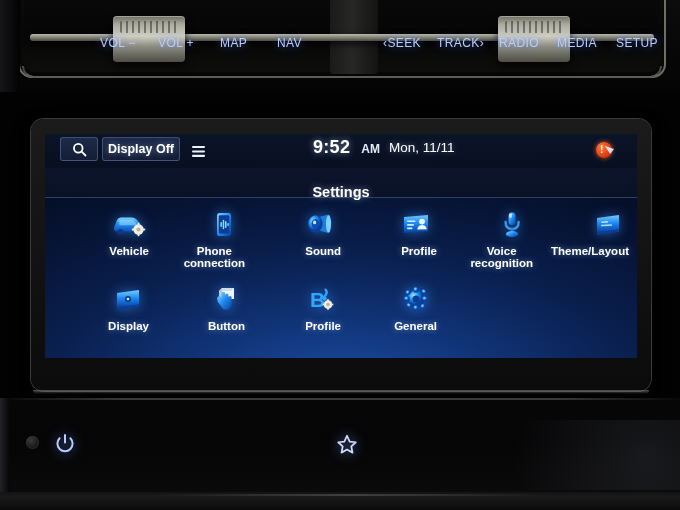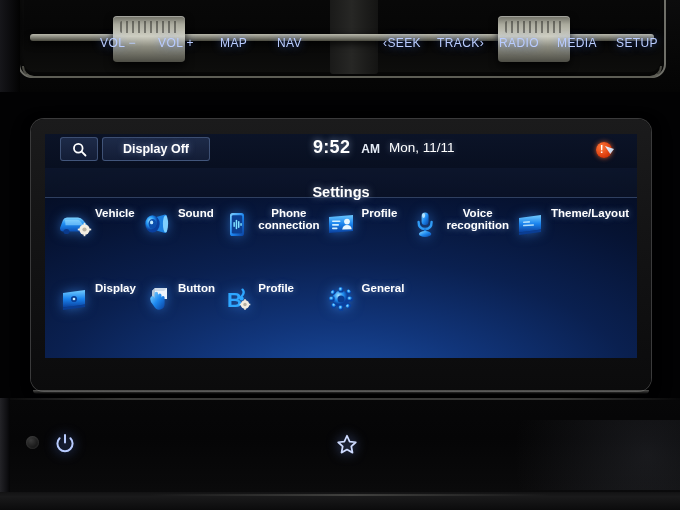--- a/index.html
+++ b/index.html
@@ -151,41 +151,41 @@
   .chip {
     position: absolute; top: 3px; height: 24px;
     background: linear-gradient(180deg,#1d2a48,#131d36);
     border: 1px solid rgba(120,148,196,.42);
     border-radius: 3px;
     display: flex; align-items: center; justify-content: center;
     color: #ffffff;
   }
   .chip-search { left: 15px; width: 38px; }
   .chip-display-off {
-    left: 57px; padding: 0 20px;
+    left: 57px; padding: 0 5px;
     font-size: 12.5px; font-weight: bold;
     text-shadow: 0 0 6px rgba(185,210,255,.5);
     white-space: nowrap;
   }
   .page-title {
     position: absolute; left: 0; top: 50px; width: 592px;
     text-align: center;
     font-size: 14.5px; font-weight: bold; color: #ffffff;
     text-shadow: 0 0 7px rgba(190,215,255,.55);
   }
 
   
   .grid {
     position: absolute; left: 8px; top: 66px; width: 576px; height: 150px;
     display: grid;
     grid-template-columns: repeat(6, 1fr);
     grid-auto-rows: 75px;
   }
   .tile {
-    display: flex; flex-direction: row; align-items: flex-start;
+    display: flex; flex-direction: column; align-items: flex-end;
     justify-content: flex-start; padding-top: 5px;
     cursor: pointer;
   }
   .tile-icon {
     width: 42px; height: 38px;
     display: flex; align-items: center; justify-content: center;
     filter: drop-shadow(0 0 6px rgba(60,150,255,.55));
   }
   .tile-label {
     margin-top: 2px;
@@ -346,58 +346,58 @@
           </svg>
         </div>
         <div class="tile-label">Vehicle</div>
       </div>
 
 
       <div class="tile">
         <div class="tile-icon">
           <svg width="40" height="32" viewBox="0 0 40 32">
             <defs>
-                <radialGradient id="gSpk" cx=".35" cy=".35">
-                  <stop offset="0" stop-color="#a9e9ff"></stop>
-                  <stop offset=".55" stop-color="#2296f5"></stop>
-                  <stop offset="1" stop-color="#0a3f9e"></stop>
-                </radialGradient>
-              </defs>
-            <path d="M16 10 L28 6.5 L30 7.5 L30 24 L28 25 L16 21.5 Z" fill="#1b7fe0"></path>
-            <ellipse cx="28.5" cy="15.8" rx="2.6" ry="8.6" fill="#7fd0ff"></ellipse>
-            <ellipse cx="15.5" cy="15.8" rx="7.2" ry="8.6" fill="url(#gSpk)"></ellipse>
-            <ellipse cx="15.5" cy="15.8" rx="4" ry="4.8" fill="#0c4fae"></ellipse>
-            <ellipse cx="14.6" cy="14.4" rx="1.6" ry="1.9" fill="#bfeaff"></ellipse>
-          </svg>
-        </div>
-        <div class="tile-label">Sound</div>
-      </div>
-
-      <div class="tile">
-        <div class="tile-icon">
-          <svg width="40" height="32" viewBox="0 0 40 32">
-            <defs>
                 <linearGradient id="gPh" x1="0" y1="0" x2="1" y2="1">
                   <stop offset="0" stop-color="#7fd2ff"></stop>
                   <stop offset=".55" stop-color="#1c84ef"></stop>
                   <stop offset="1" stop-color="#0a3f9c"></stop>
                 </linearGradient>
               </defs>
             <rect x="13" y="5" width="14" height="23" rx="2.6" fill="url(#gPh)"></rect>
             <rect x="14.8" y="7.2" width="10.4" height="18.4" rx="1.4" fill="#0c3f92"></rect>
             <g fill="#7fe0ff">
               <rect x="16.4" y="14" width="1.5" height="5" rx=".7"></rect>
               <rect x="18.7" y="11.8" width="1.5" height="9.4" rx=".7"></rect>
               <rect x="21" y="13" width="1.5" height="7" rx=".7"></rect>
               <rect x="23.3" y="15" width="1.5" height="3" rx=".7"></rect>
             </g>
           </svg>
         </div>
         <div class="tile-label">Phone
 connection</div>
+      </div>
+
+      <div class="tile">
+        <div class="tile-icon">
+          <svg width="40" height="32" viewBox="0 0 40 32">
+            <defs>
+                <radialGradient id="gSpk" cx=".35" cy=".35">
+                  <stop offset="0" stop-color="#a9e9ff"></stop>
+                  <stop offset=".55" stop-color="#2296f5"></stop>
+                  <stop offset="1" stop-color="#0a3f9e"></stop>
+                </radialGradient>
+              </defs>
+            <path d="M16 10 L28 6.5 L30 7.5 L30 24 L28 25 L16 21.5 Z" fill="#1b7fe0"></path>
+            <ellipse cx="28.5" cy="15.8" rx="2.6" ry="8.6" fill="#7fd0ff"></ellipse>
+            <ellipse cx="15.5" cy="15.8" rx="7.2" ry="8.6" fill="url(#gSpk)"></ellipse>
+            <ellipse cx="15.5" cy="15.8" rx="4" ry="4.8" fill="#0c4fae"></ellipse>
+            <ellipse cx="14.6" cy="14.4" rx="1.6" ry="1.9" fill="#bfeaff"></ellipse>
+          </svg>
+        </div>
+        <div class="tile-label">Sound</div>
       </div>
 
       <div class="tile">
         <div class="tile-icon">
           <svg width="40" height="32" viewBox="0 0 40 32">
             <defs>
                 <linearGradient id="gPr" x1="0" y1="0" x2="0" y2="1">
                   <stop offset="0" stop-color="#6cc8ff"></stop>
                   <stop offset=".5" stop-color="#1a83ee"></stop>
                   <stop offset="1" stop-color="#0a3f9c"></stop>

